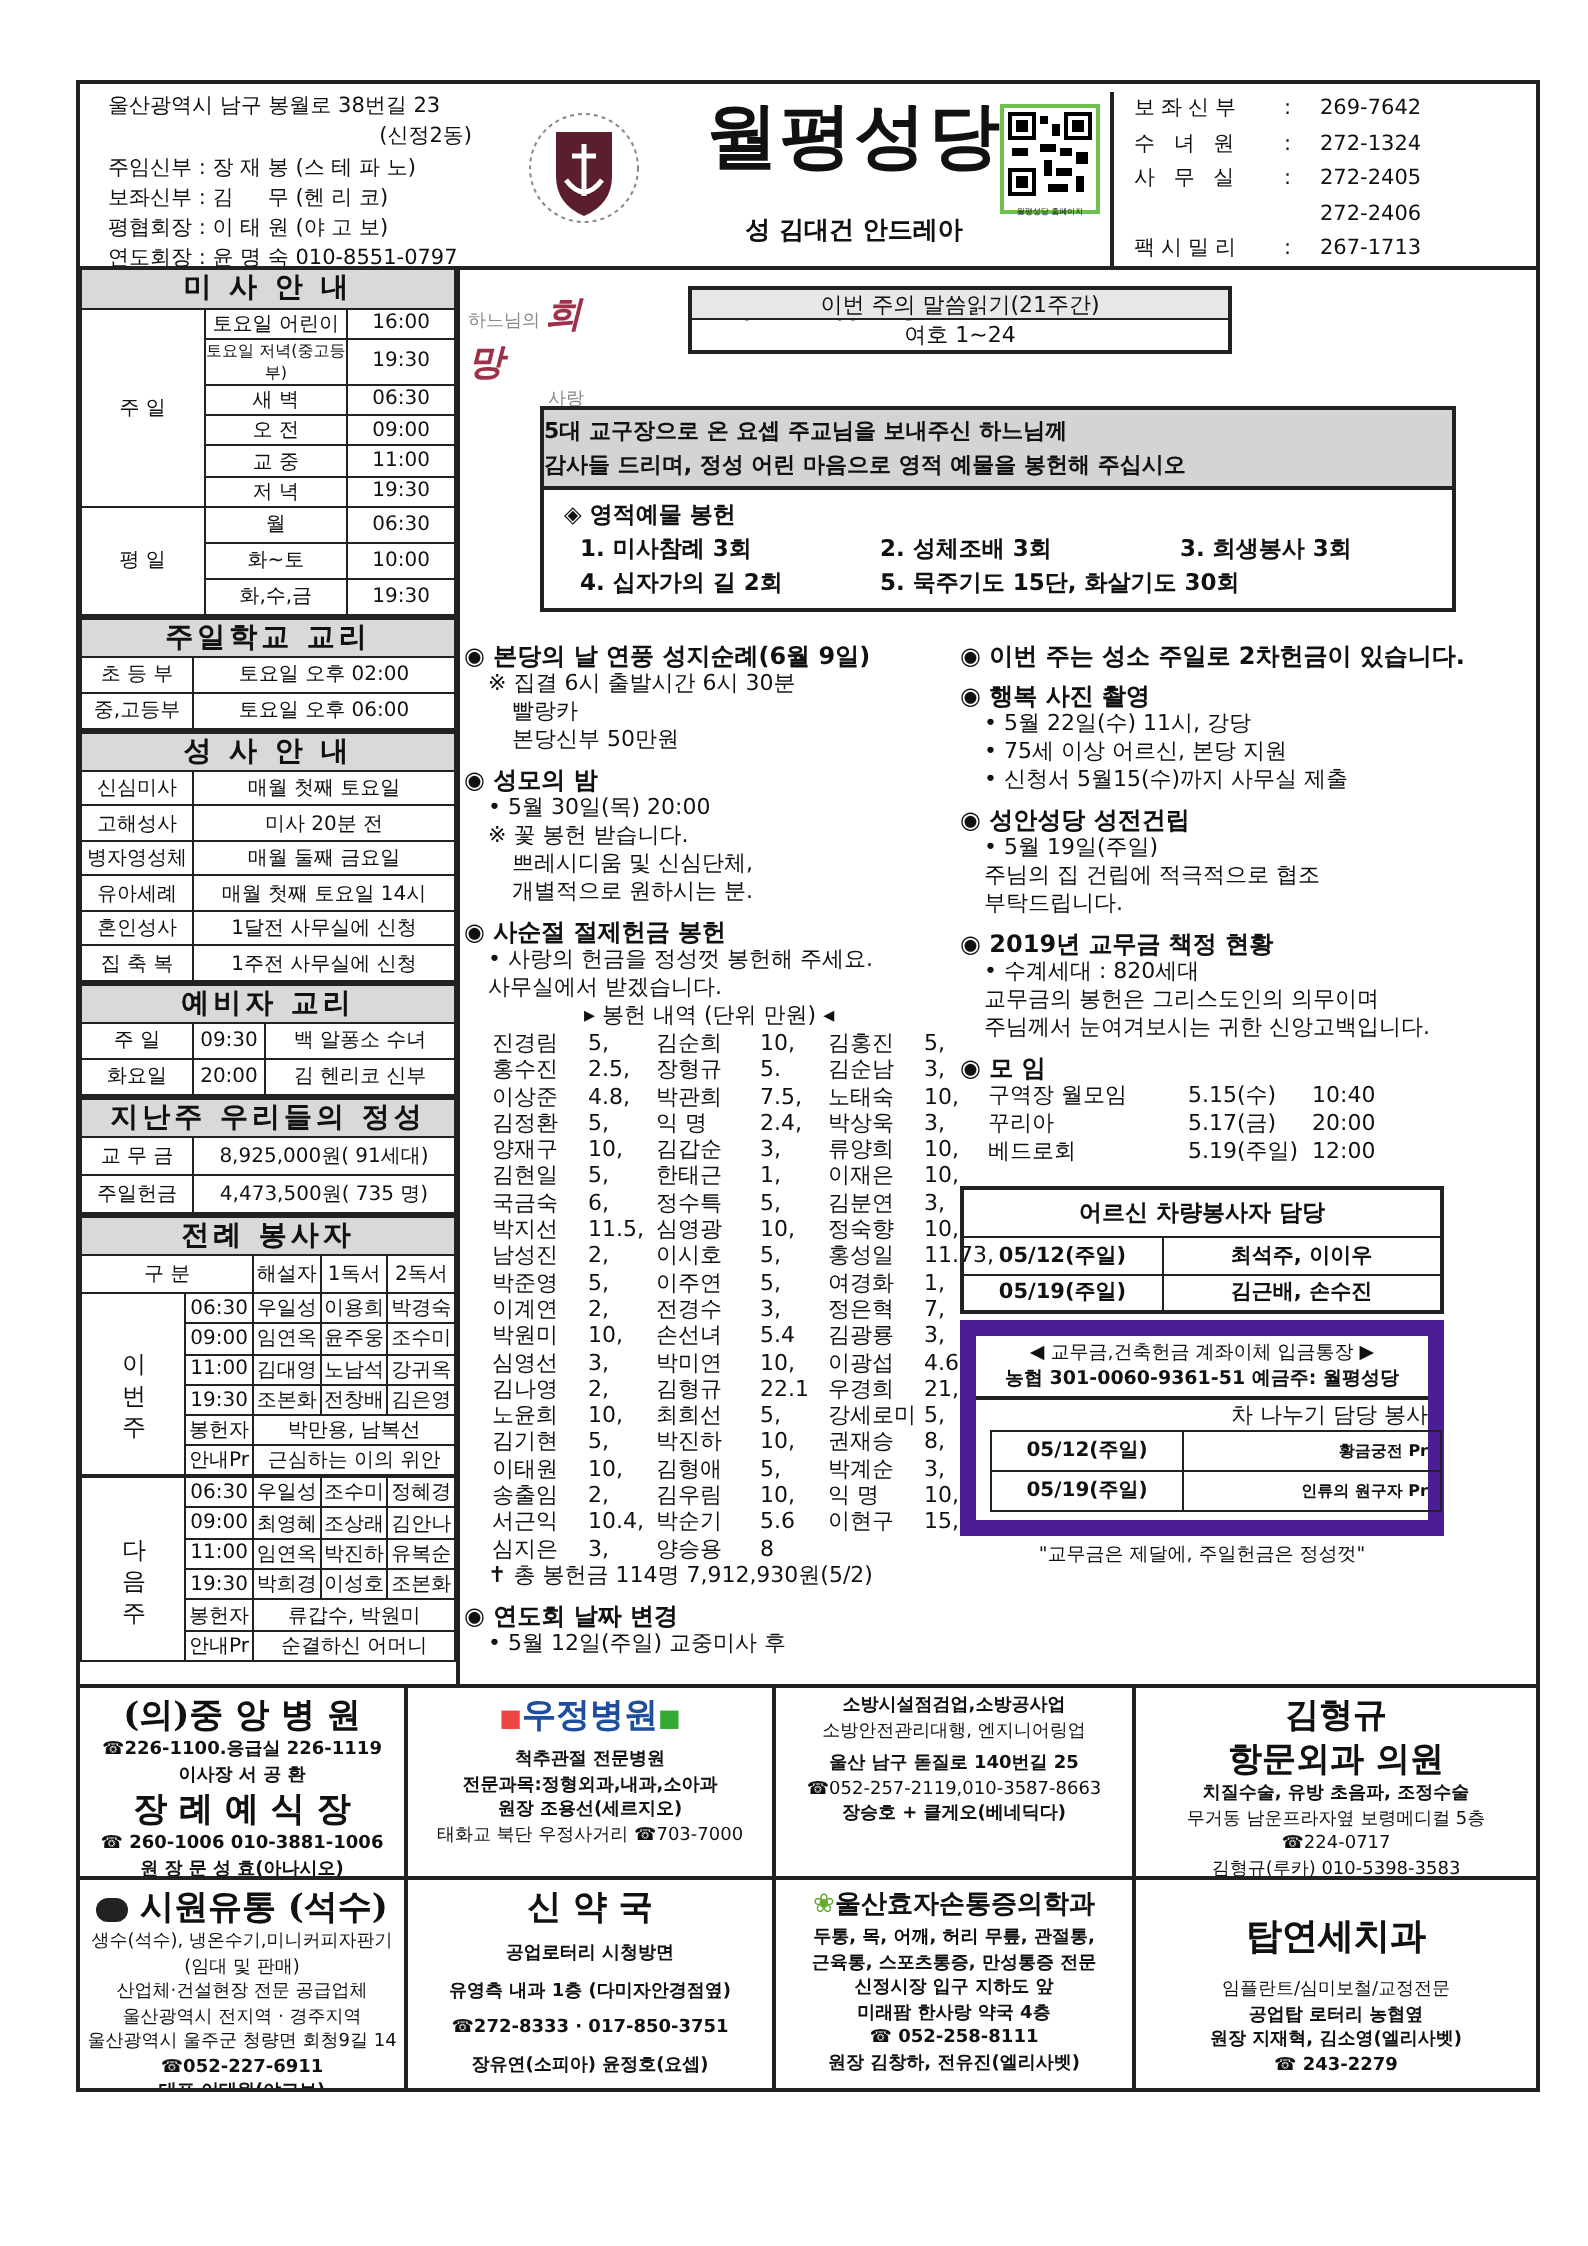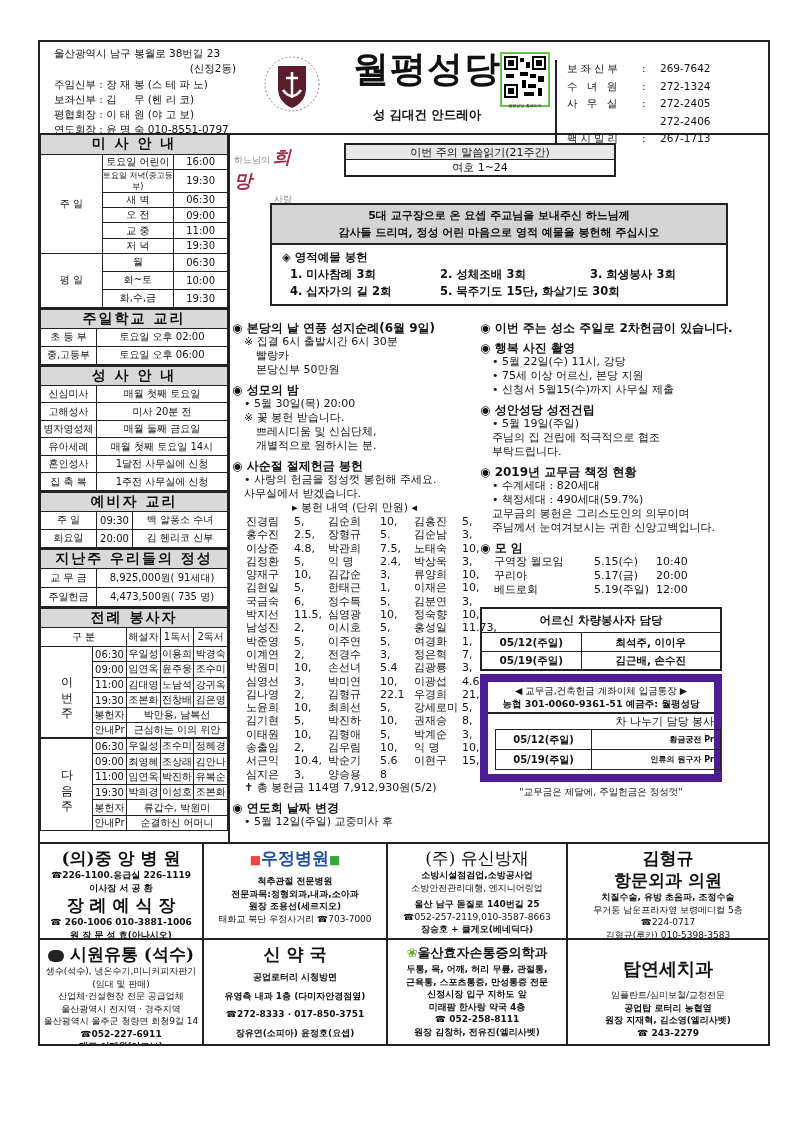--- a/index.html
+++ b/index.html
@@ -9,39 +9,39 @@
 .hdr{position:absolute;left:0;top:0;width:728px;height:93px;border-bottom:2px solid #222}
 .hdr .addr{position:absolute;left:14px;top:4px;font-size:10.5px;line-height:15.3px;width:190px}
 .hdr .addr .r{text-align:right;padding-right:8px}
 .logo{position:absolute;left:222px;top:10px;width:60px;height:64px}
 .title{position:absolute;left:312px;top:6px;width:150px;text-align:center}
 .title .t1{font-size:36px;font-weight:bold;letter-spacing:1px;line-height:42px}
 .title .t2{font-size:12.5px;font-weight:bold;margin-top:17px}
 .title .url{font-size:11px;color:#5b2a7a;text-decoration:underline;font-family:"DejaVu Sans Mono",monospace;font-weight:bold;margin-top:24px}
 .qr{position:absolute;left:460px;top:10px;width:50px;height:55px;border:2px solid #6cc24a;padding:2px;background:#fff}
 .qr .cap{font-size:4px;text-align:center;margin-top:1px}
-.contacts{position:absolute;left:515px;top:18px;width:213px;height:88px;border-left:2px solid #222;font-size:10.5px;line-height:17.5px;padding-left:10px}
+.contacts{position:absolute;left:515px;top:4px;width:213px;height:88px;border-left:2px solid #222;font-size:10.5px;line-height:17.5px;padding-left:10px}
 .contacts .row{display:flex}
 .contacts .k{width:75px;letter-spacing:3px}
 .contacts .c{width:18px}
 
 .left{position:absolute;left:0;top:93px;width:190px;height:707px;border-right:2px solid #222}
 .sect{width:100%;border-collapse:collapse;font-size:10px}
 .sect td{border:1px solid #222;text-align:center;height:15.3px;padding:0}
 .sect .h{background:#d9d9d9;font-weight:bold;font-size:14px;height:19px;letter-spacing:2px;border-top:2px solid #222}
 .sm{font-size:8px}
 
 .main{position:absolute;left:190px;top:93px;width:538px;height:707px}
 .hope{position:absolute;left:4px;top:10px;width:70px;height:42px;font-size:9px;color:#888}
 .hope b{font-size:18px;color:#a0304a;font-style:italic}
 .wordbox{position:absolute;left:114px;top:8px;width:272px;border:2px solid #222}
 .wordbox div{text-align:center;font-size:11px;height:15px;line-height:15px}
 .wordbox .top{border-bottom:1px solid #222;background:#e8e8e8}
 .mainbox{position:absolute;left:40px;top:68px;width:458px;border:2px solid #222}
-.mainbox .bn{background:#d4d4d4;text-align:center;font-weight:bold;font-size:11px;line-height:17px;padding:2px 0;border-bottom:2px solid #222}
+.mainbox .bn{background:#d4d4d4;font-weight:bold;font-size:11px;line-height:17px;padding:2px 0;border-bottom:2px solid #222}
 .mainbox .bd{padding:4px 10px 4px 10px;font-size:11.5px;font-weight:bold;line-height:17px}
 .mainbox .grid{display:grid;grid-template-columns:150px 150px 140px}
 .colA{position:absolute;left:2px;top:180px;width:246px;font-size:11px;line-height:14px}
 .colB{position:absolute;left:248px;top:180px;width:288px;font-size:11px;line-height:14px;padding-left:2px}
 .head{font-weight:bold;font-size:12px;margin-top:6px}
 .head .bull{font-size:12px}
 .ind{padding-left:12px}
 .ind2{padding-left:24px}
 .don{display:grid;grid-template-columns:48px 34px 52px 34px 48px 30px;padding-left:14px;font-size:11px;line-height:13.3px}
 .meet{display:grid;grid-template-columns:100px 62px 50px;padding-left:14px}
@@ -555,21 +555,20 @@
       <div class="ind">• 75세 이상 어르신, 본당 지원</div>
       <div class="ind">• 신청서 5월15(수)까지 사무실 제출</div>
 
       <div class="head"><span class="bull">◉</span> <span>성안성당 성전건립</span></div>
       <div class="ind">• 5월 19일(주일)</div>
       <div class="ind">주님의 집 건립에 적극적으로 협조</div>
       <div class="ind">부탁드립니다.</div>
 
       <div class="head"><span class="bull">◉</span> <span>2019년 교무금 책정 현황</span></div>
       <div class="ind">• 수계세대 : 820세대</div>
-      <div class="ind">• 책정세대 : 490세대(59.7%)</div>
       <div class="ind">교무금의 봉헌은 그리스도인의 의무이며</div>
       <div class="ind">주님께서 눈여겨보시는 귀한 신앙고백입니다.</div>
 
       <div class="head"><span class="bull">◉</span> <span>모  임</span></div>
       <div class="meet">
           <span>구역장 월모임</span>
           <span>5.15(수)</span>
           <span>10:40</span>
         </div>
       <div class="meet">
@@ -632,21 +631,20 @@
       <div style="font-weight:bold">원 장 문 성 효(아나시오)</div>
     </div>
     <div class="ad">
       <div class="big blue"><span style="color:#e44;font-size:12px">■</span><span>우정병원</span><span style="color:#3a3;font-size:12px">■</span></div>
       <div style="font-weight:bold;margin-top:4px">척추관절 전문병원</div>
       <div style="font-weight:bold">전문과목:정형외과,내과,소아과</div>
       <div style="font-weight:bold">원장 조용선(세르지오)</div>
       <div>태화교 북단 우정사거리 ☎703-7000</div>
     </div>
     <div class="ad">
-      <div class="big" style="font-weight:normal">(주) 유신방재</div>
       <div style="font-weight:bold">소방시설점검업,소방공사업</div>
       <div style="font-weight:normal">소방안전관리대행, 엔지니어링업</div>
       <div style="font-weight:bold;margin-top:4px">울산 남구 돋질로 140번길 25</div>
       <div>☎052-257-2119,010-3587-8663</div>
       <div style="font-weight:bold">장승호 + 클게오(베네딕다)</div>
     </div>
     <div class="ad">
       <div class="big">김형규</div>
       <div class="big">항문외과 의원</div>
       <div style="font-weight:bold">치질수술, 유방 초음파, 조정수술</div>

